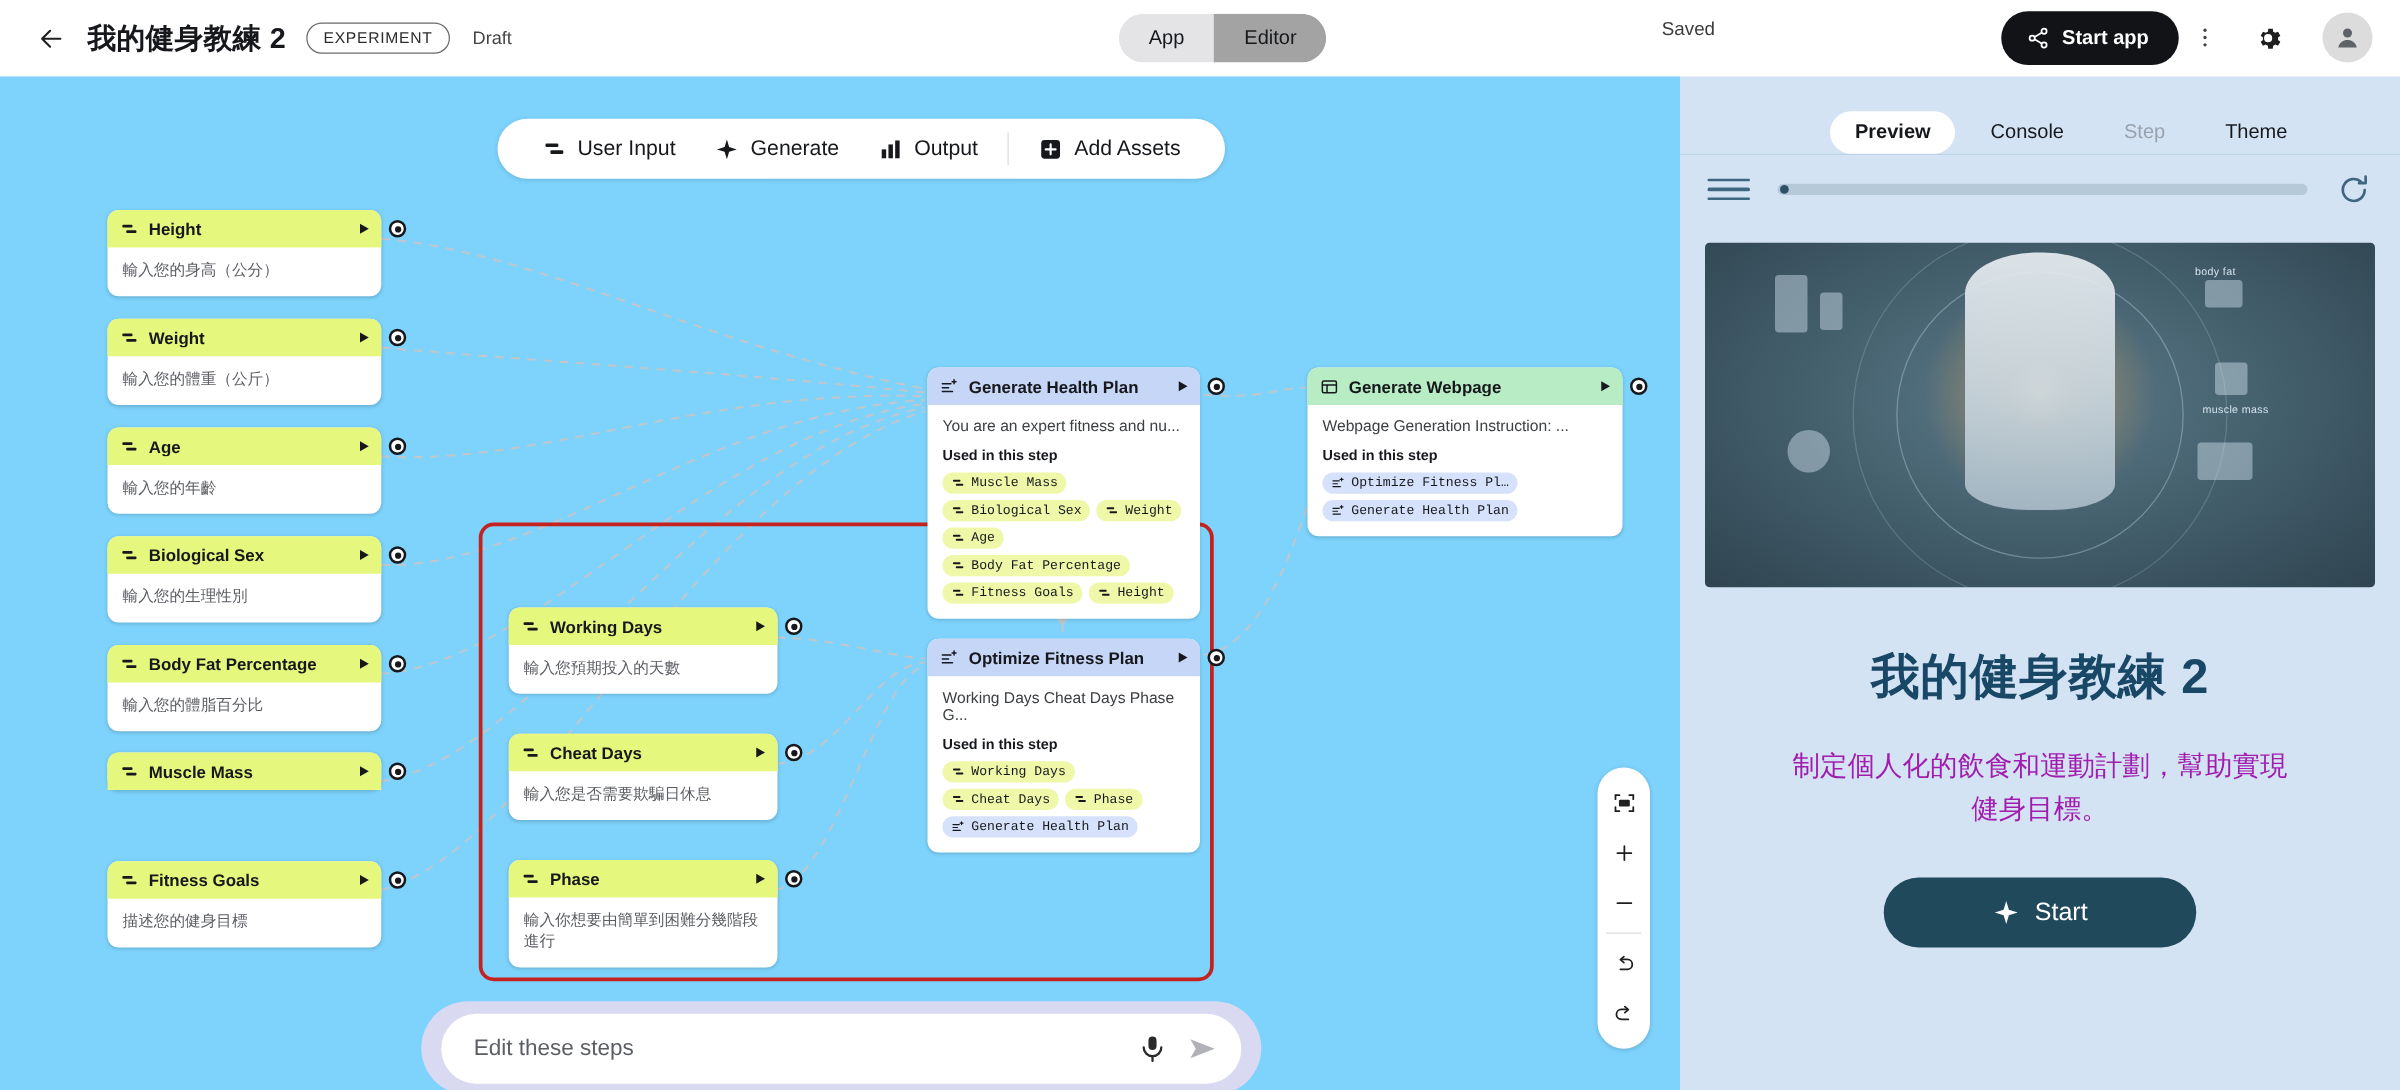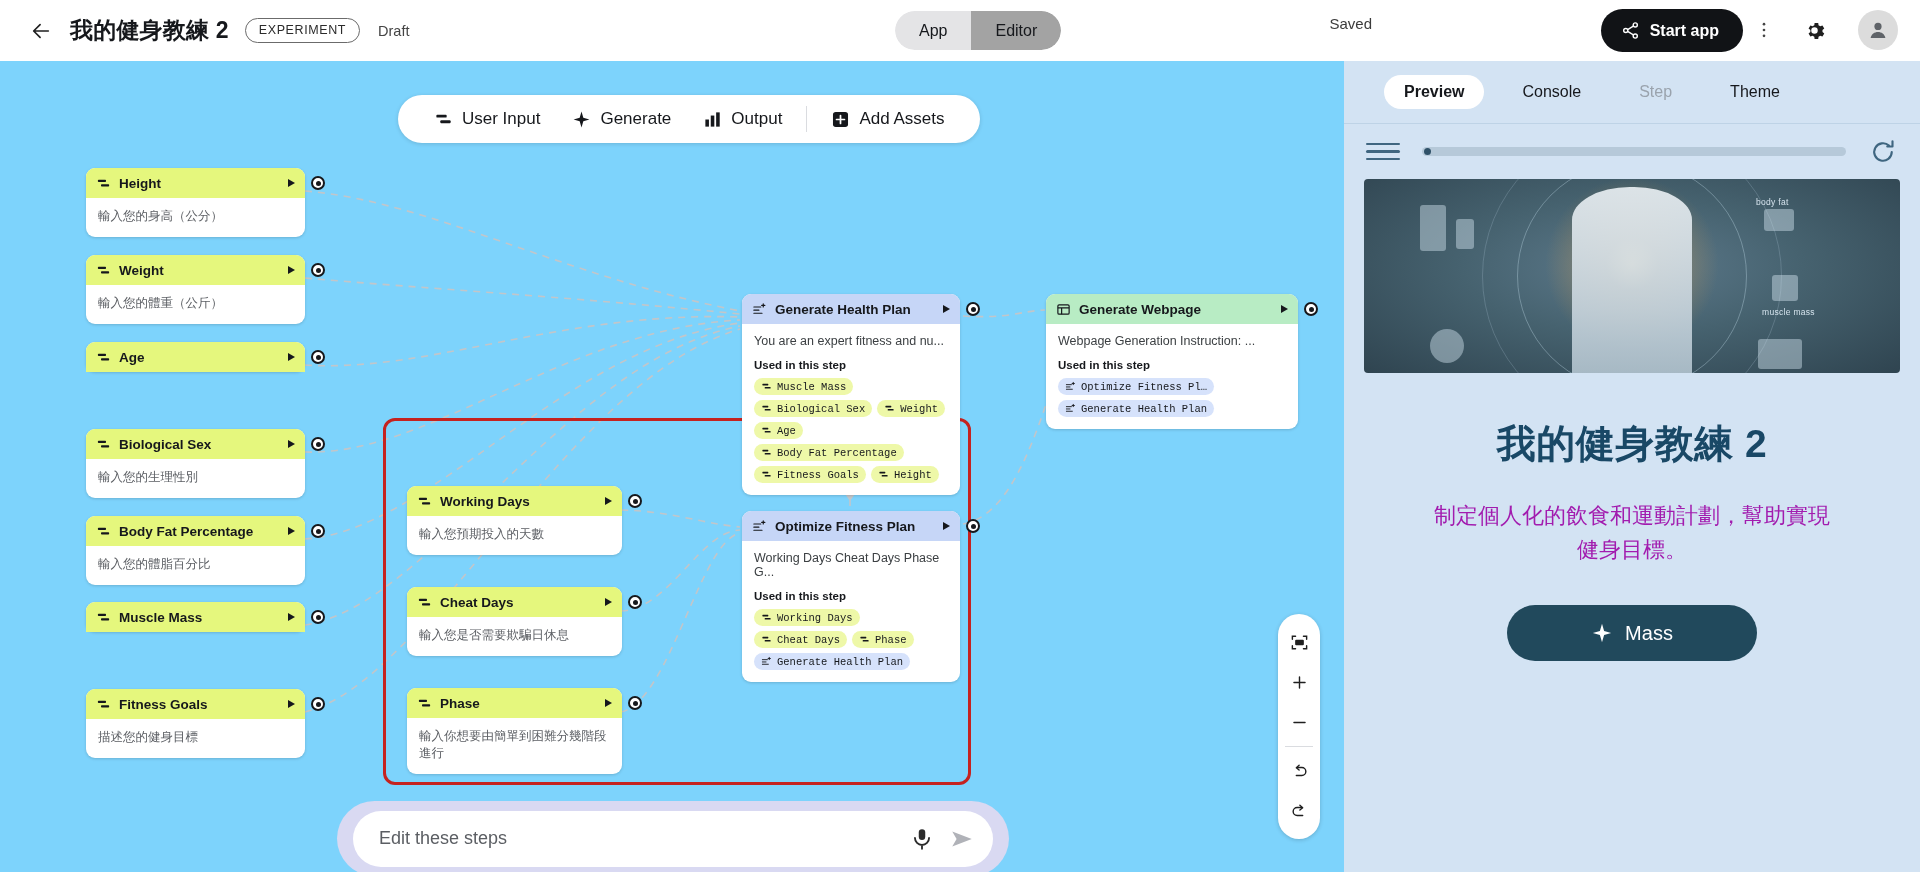--- a/index.html
+++ b/index.html
@@ -148,42 +148,42 @@
     width: 640px; height: 56px; background: #fff; border-radius: 28px;
     display: flex; align-items: center; padding: 0 18px 0 26px; gap: 14px;
   }
   .prompt-text { flex: 1; font-size: 18px; color: #5b5e63; }
 
   
   .preview {
     position: absolute; top: 61px; left: 1344px; width: 576px; height: 811px;
     background: #d3e3f3;
   }
-  .pv-tabs { display: flex; align-items: center; gap: 18px; height: 62px; padding-left: 40px; }
+  .pv-tabs { display: flex; align-items: flex-end; gap: 8px; height: 62px; padding-left: 120px; }
   .pv-tab {
     font-size: 16px; color: #16181c; padding: 8px 20px; border-radius: 18px; cursor: pointer;
   }
   .pv-tab.active { background: #fff; font-weight: 600; }
   .pv-tab.disabled { color: #9aa3ad; }
   .pv-urlbar {
     height: 56px; display: flex; align-items: center; padding: 0 22px;
     border-top: 1px solid #bed3e6;
   }
   .burger { width: 34px; display: flex; flex-direction: column; gap: 5px; cursor: pointer; }
   .burger span { height: 2.5px; background: #3f6680; border-radius: 2px; }
   .url-track {
     flex: 1; height: 9px; background: #b6c9d9; border-radius: 5px;
     margin: 0 22px; position: relative;
   }
   .url-dot {
     position: absolute; left: 2px; top: 1px; width: 7px; height: 7px;
     border-radius: 50%; background: #2f5168;
   }
   .hero {
-    margin: 0 20px 0; height: 194px; border-radius: 4px;
+    margin: 15px 20px 0; height: 276px; border-radius: 4px;
     background:
       radial-gradient(circle at 50% 44%, rgba(255,214,140,.95) 0%, rgba(255,170,60,.35) 9%, rgba(60,90,110,0) 30%),
       radial-gradient(ellipse at 50% 45%, #5d7a8c 0%, #46626f 45%, #2f4450 100%);
     position: relative; overflow: hidden;
   }
   .hero-figure {
     position: absolute; left: 50%; top: 8px; transform: translateX(-50%);
     width: 120px; height: 206px;
     background: linear-gradient(180deg, #e8eef2 0%, #c6d3dc 60%, #a9bcc8 100%);
     border-radius: 48% 48% 42% 42% / 16% 16% 10% 10%;
@@ -354,20 +354,23 @@
     <div class="node" style="left:86px; top:281px; width:219px;">
       <div class="node-head input">
         <svg width="15" height="15" viewBox="0 0 24 24">
             <rect x="3" y="6" width="13" height="3.6" rx="1.2" fill="#16181c"></rect>
             <rect x="8" y="13" width="13" height="3.6" rx="1.2" fill="#16181c"></rect>
           </svg>
         <span class="node-title">Age</span>
         <div class="play-tri"></div>
         <div class="port"></div>
       </div>
+      <div class="node-body">
+        <div class="node-placeholder">輸入您的年齡</div>
+      </div>
     </div>
 
     <div class="node" style="left:86px; top:368px; width:219px;">
       <div class="node-head input">
         <svg width="15" height="15" viewBox="0 0 24 24">
             <rect x="3" y="6" width="13" height="3.6" rx="1.2" fill="#16181c"></rect>
             <rect x="8" y="13" width="13" height="3.6" rx="1.2" fill="#16181c"></rect>
           </svg>
         <span class="node-title">Biological Sex</span>
         <div class="play-tri"></div>
@@ -694,17 +697,17 @@
       <div class="hero-lbl" style="left:398px; top:128px;">muscle mass</div>
     </div>
 
     <div class="pv-title">我的健身教練 2</div>
     <div class="pv-sub">制定個人化的飲食和運動計劃，幫助實現健身目標。</div>
 
     <div class="start-btn">
       <svg width="22" height="22" viewBox="0 0 24 24">
         <path d="M12 2l2.3 7.7L22 12l-7.7 2.3L12 22l-2.3-7.7L2 12l7.7-2.3z" fill="#fff"></path>
       </svg>
-      <span>Mass</span>
+      <span>Start</span>
     </div>
   </div>
 
 </div>
 
 </body></html>

